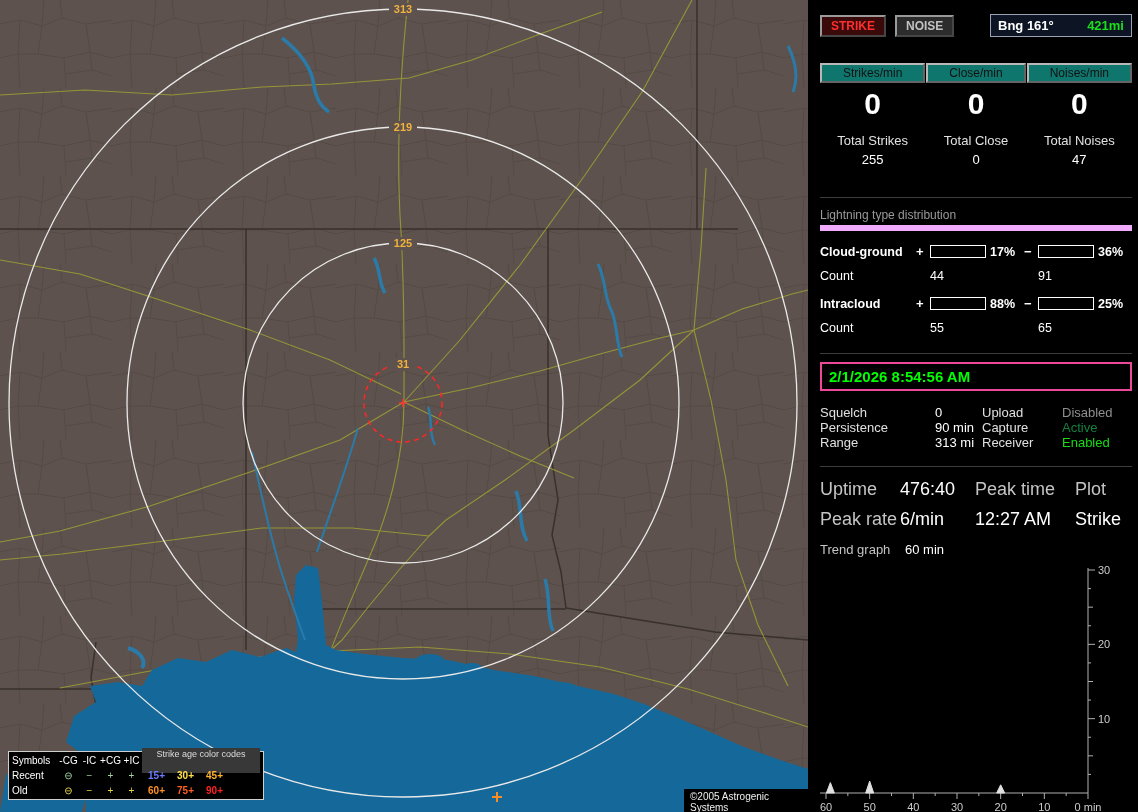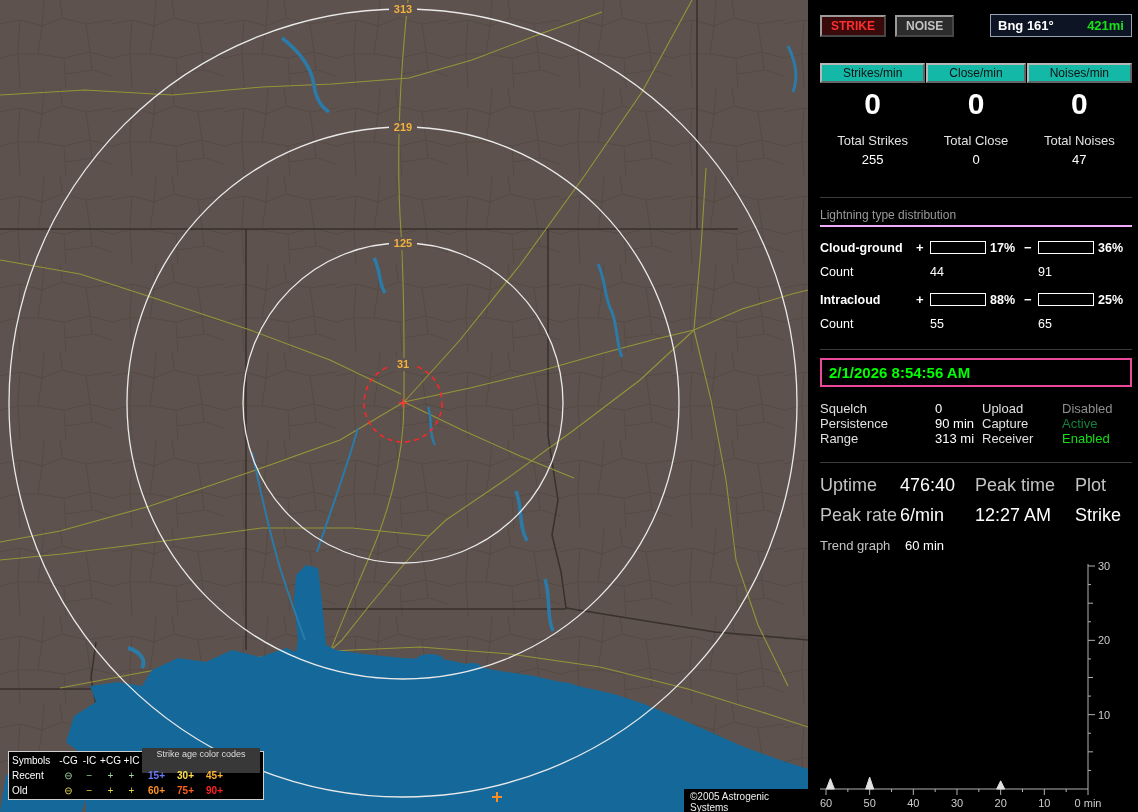--- a/index.html
+++ b/index.html
@@ -22,27 +22,27 @@
            box-sizing:border-box;padding:12px 6px 0 8px;background:#000;font-size:13px;}
   .top-row{display:flex;align-items:center;gap:9px;}
   .btn{border:2px outset #9a9a9a;padding:2px 9px;font-weight:bold;font-size:12px;cursor:default;}
   .strike-btn{background:#3a0a0a;color:#ff2e2e;}
   .noise-btn{background:#2c2c2c;color:#c2c2c2;}
   .bng-box{margin-left:auto;display:flex;justify-content:space-between;align-items:center;
            width:126px;background:#0d1524;border:1px solid #9aa3b5;padding:3px 7px;
            font-weight:bold;font-size:13px;}
   .bng-value{color:#19e019;}
   .counters{display:grid;grid-template-columns:1fr 1fr 1fr;text-align:center;margin-top:26px;}
-  .rate-chip{display:inline-block;background:#14b8a6;color:#111;border:2px outset #b8b8b8;
+  .rate-chip{display:inline-block;background:#0f766e;color:#111;border:2px outset #b8b8b8;
              font-size:12px;padding:1px 21px;}
   .rate-big{font-size:30px;font-weight:bold;margin-top:4px;}
   .total-label{color:#e2e2e2;margin-top:12px;font-size:13px;}
   .total-value{margin-top:4px;font-size:13px;}
   .sep{border-top:1px solid #3c3c3c;margin-top:30px;}
-  .dist-title{color:#999;font-size:12px;margin-top:10px;border-bottom:2px solid #f0abfc;
+  .dist-title{color:#999;font-size:12px;margin-top:10px;border-bottom:6px solid #f0abfc;
               padding-bottom:3px;}
   .dist-row{display:grid;grid-template-columns:96px 14px 56px 38px 14px 56px 1fr;
             align-items:center;margin-top:13px;font-weight:bold;}
   .dist-label{font-size:12.5px;}
   .bar{width:54px;height:11px;border:1px solid #fff;background:#000;}
   .bar-fill{height:100%;}
   .pct{padding-left:4px;font-size:12.5px;}
   .count-row{display:grid;grid-template-columns:96px 14px 94px 14px 1fr;margin-top:10px;}
   .count-row span{font-size:12.5px;}
   .date-box{border:2px solid #ec4899;margin-top:8px;padding:4px 7px;color:#00ff00;

